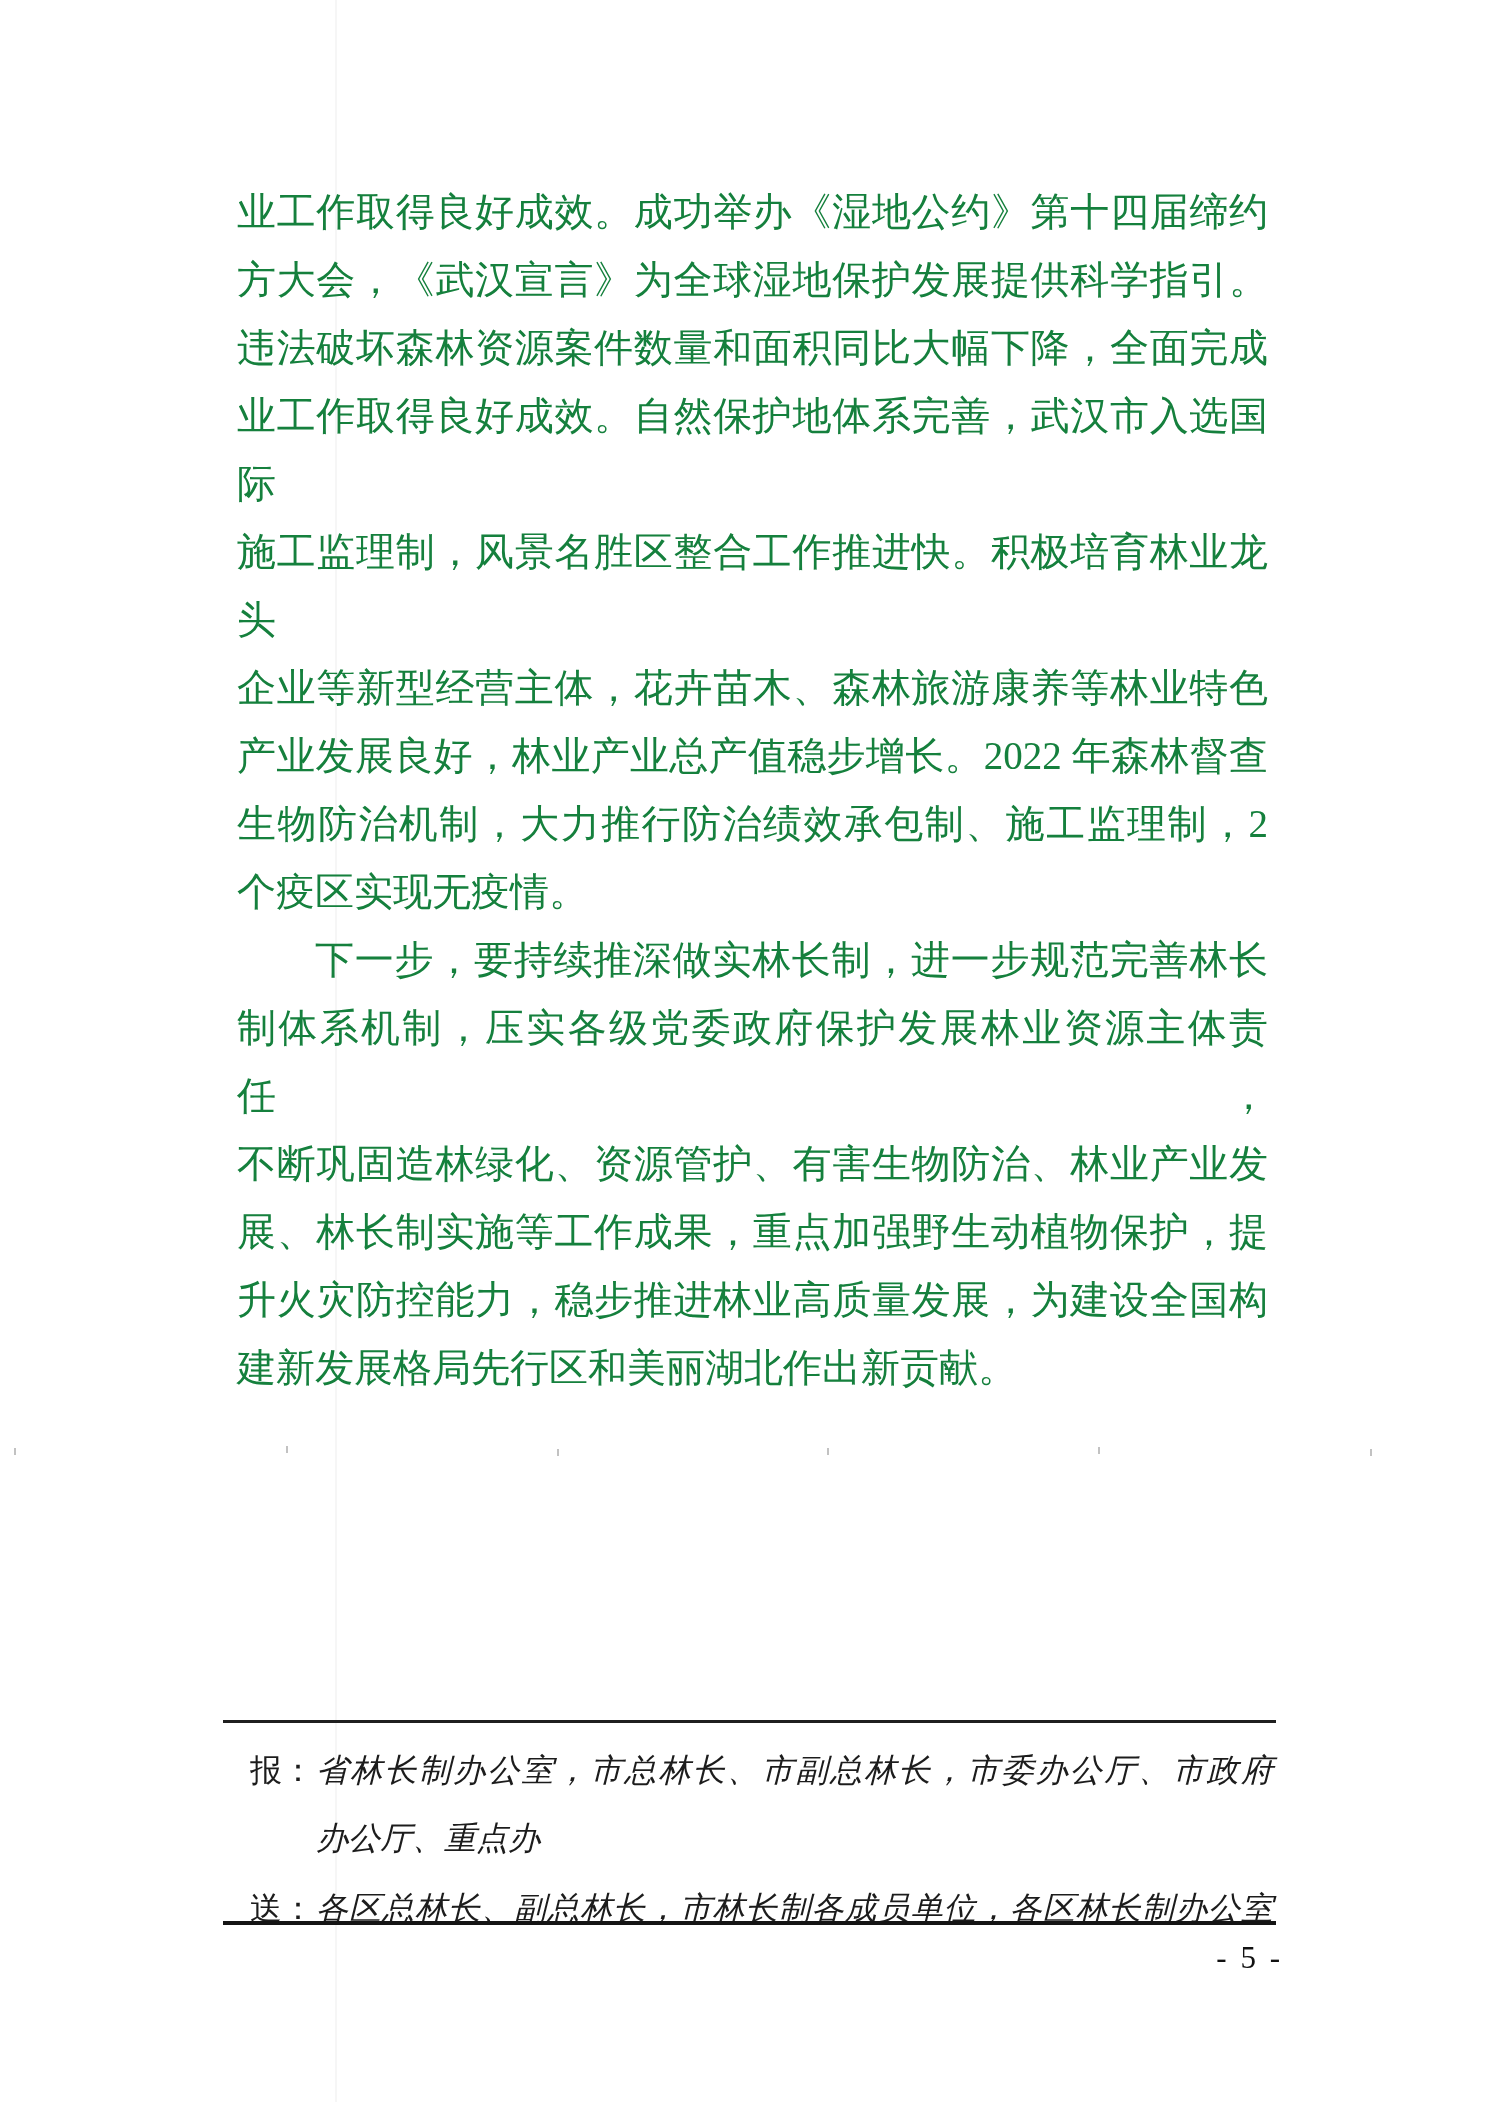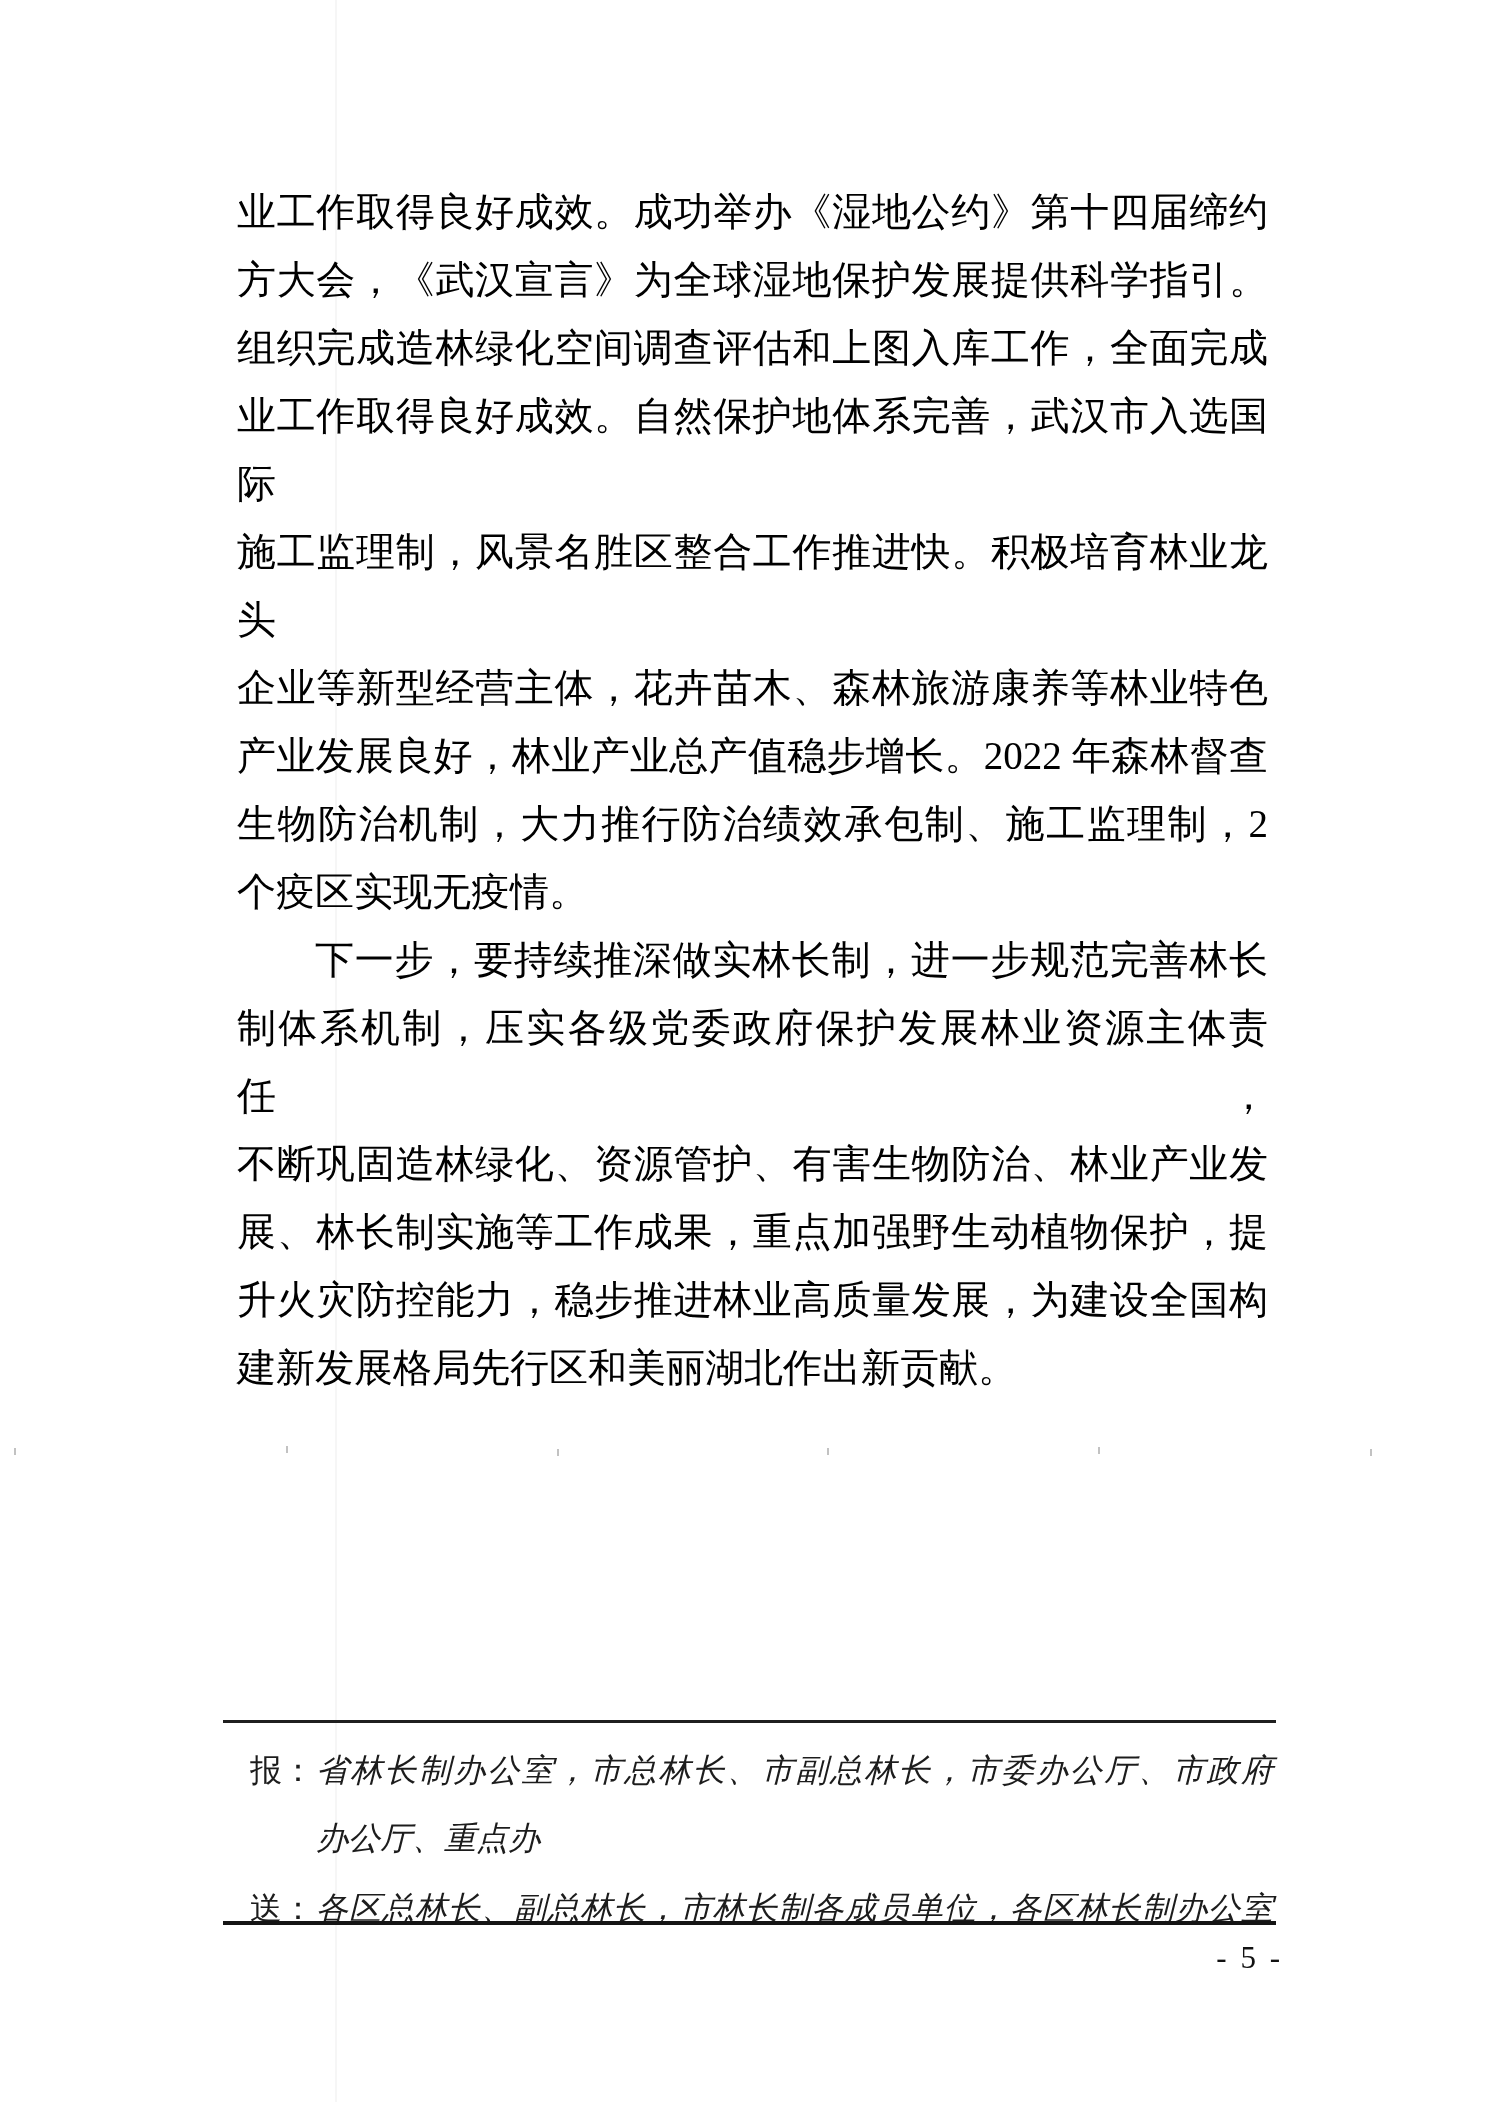--- a/index.html
+++ b/index.html
@@ -26,21 +26,21 @@
     background: rgba(120,120,120,0.45);
   }
   
   .body-text {
     position: absolute;
     left: 237px; top: 178px;
     width: 1031px;
     font-size: 39px;
     line-height: 68px;
     letter-spacing: 0;
-    color: #000000;
+    color: #15803d;
   }
   .bline {
     width: 100%;
     white-space: nowrap;
   }
   .bline.fill {
     white-space: normal;
     text-align: justify;
     text-align-last: justify;
   }
@@ -103,21 +103,21 @@
   <div class="speck" style="left:14px;  top:1448px;"></div>
   <div class="speck" style="left:286px; top:1446px;"></div>
   <div class="speck" style="left:557px; top:1449px;"></div>
   <div class="speck" style="left:827px; top:1448px;"></div>
   <div class="speck" style="left:1098px;top:1447px;"></div>
   <div class="speck" style="left:1370px;top:1449px;"></div>
 
   <div class="body-text">
     <div class="bline fill">业工作取得良好成效。成功举办《湿地公约》第十四届缔约</div>
     <div class="bline fill">方大会，《武汉宣言》为全球湿地保护发展提供科学指引。</div>
-    <div class="bline fill">组织完成造林绿化空间调查评估和上图入库工作，全面完成</div>
+    <div class="bline fill">违法破坏森林资源案件数量和面积同比大幅下降，全面完成</div>
     <div class="bline fill">业工作取得良好成效。自然保护地体系完善，武汉市入选国际</div>
     <div class="bline fill">施工监理制，风景名胜区整合工作推进快。积极培育林业龙头</div>
     <div class="bline fill">企业等新型经营主体，花卉苗木、森林旅游康养等林业特色</div>
     <div class="bline fill">产业发展良好，林业产业总产值稳步增长。2022 年森林督查</div>
     <div class="bline fill">生物防治机制，大力推行防治绩效承包制、施工监理制，2</div>
     <div class="bline end">个疫区实现无疫情。</div>
     <div class="bline fill indent">下一步，要持续推深做实林长制，进一步规范完善林长</div>
     <div class="bline fill">制体系机制，压实各级党委政府保护发展林业资源主体责任，</div>
     <div class="bline fill">不断巩固造林绿化、资源管护、有害生物防治、林业产业发</div>
     <div class="bline fill">展、林长制实施等工作成果，重点加强野生动植物保护，提</div>

